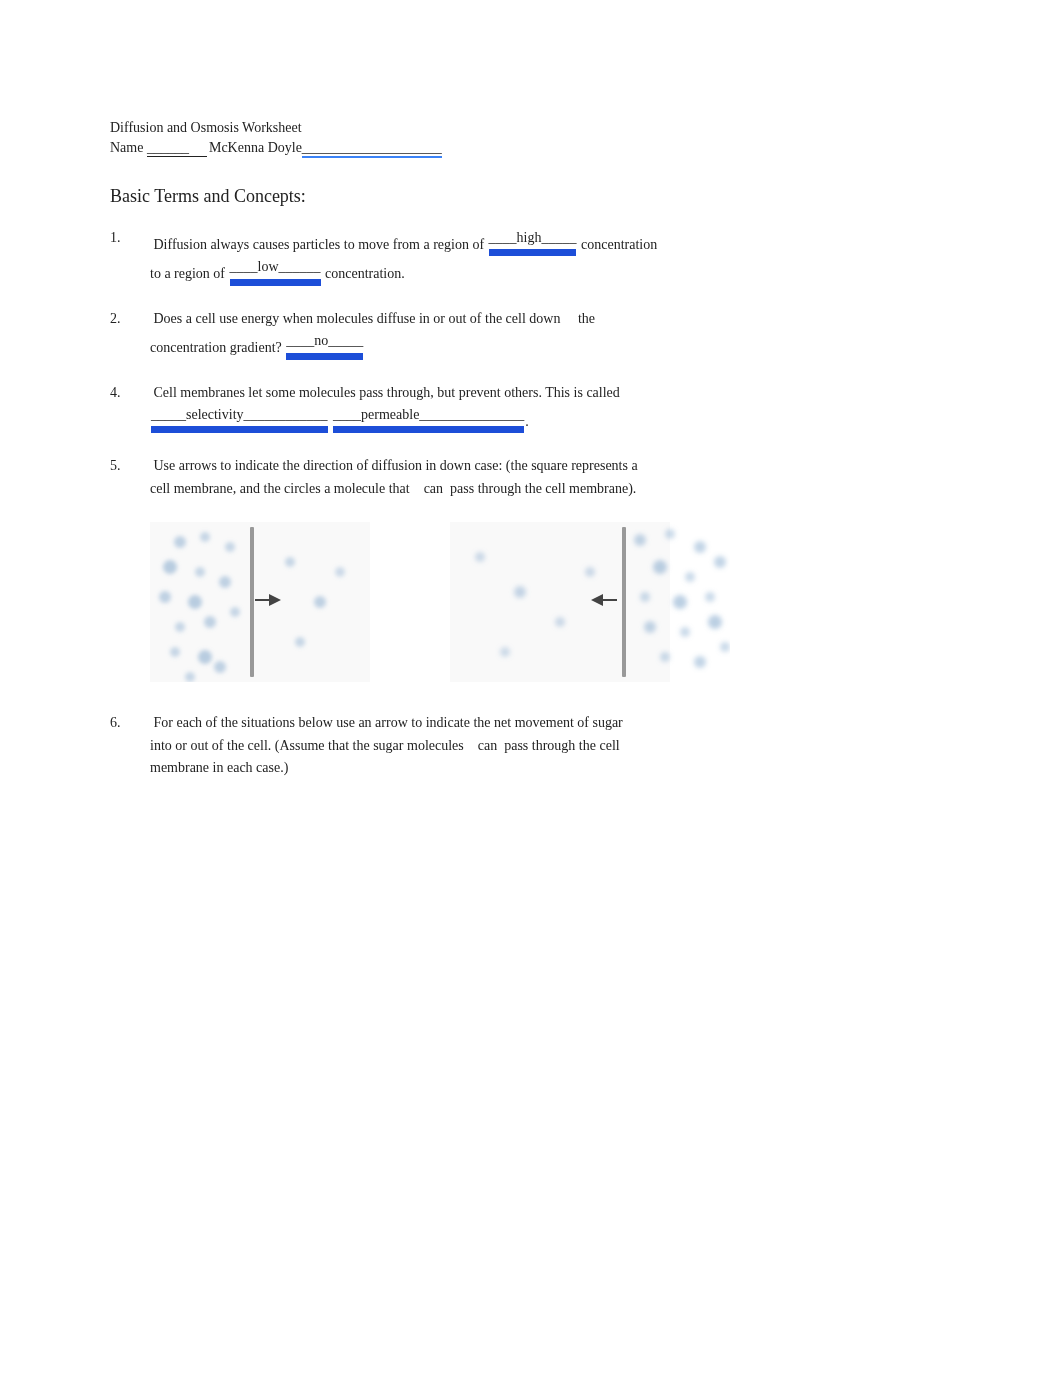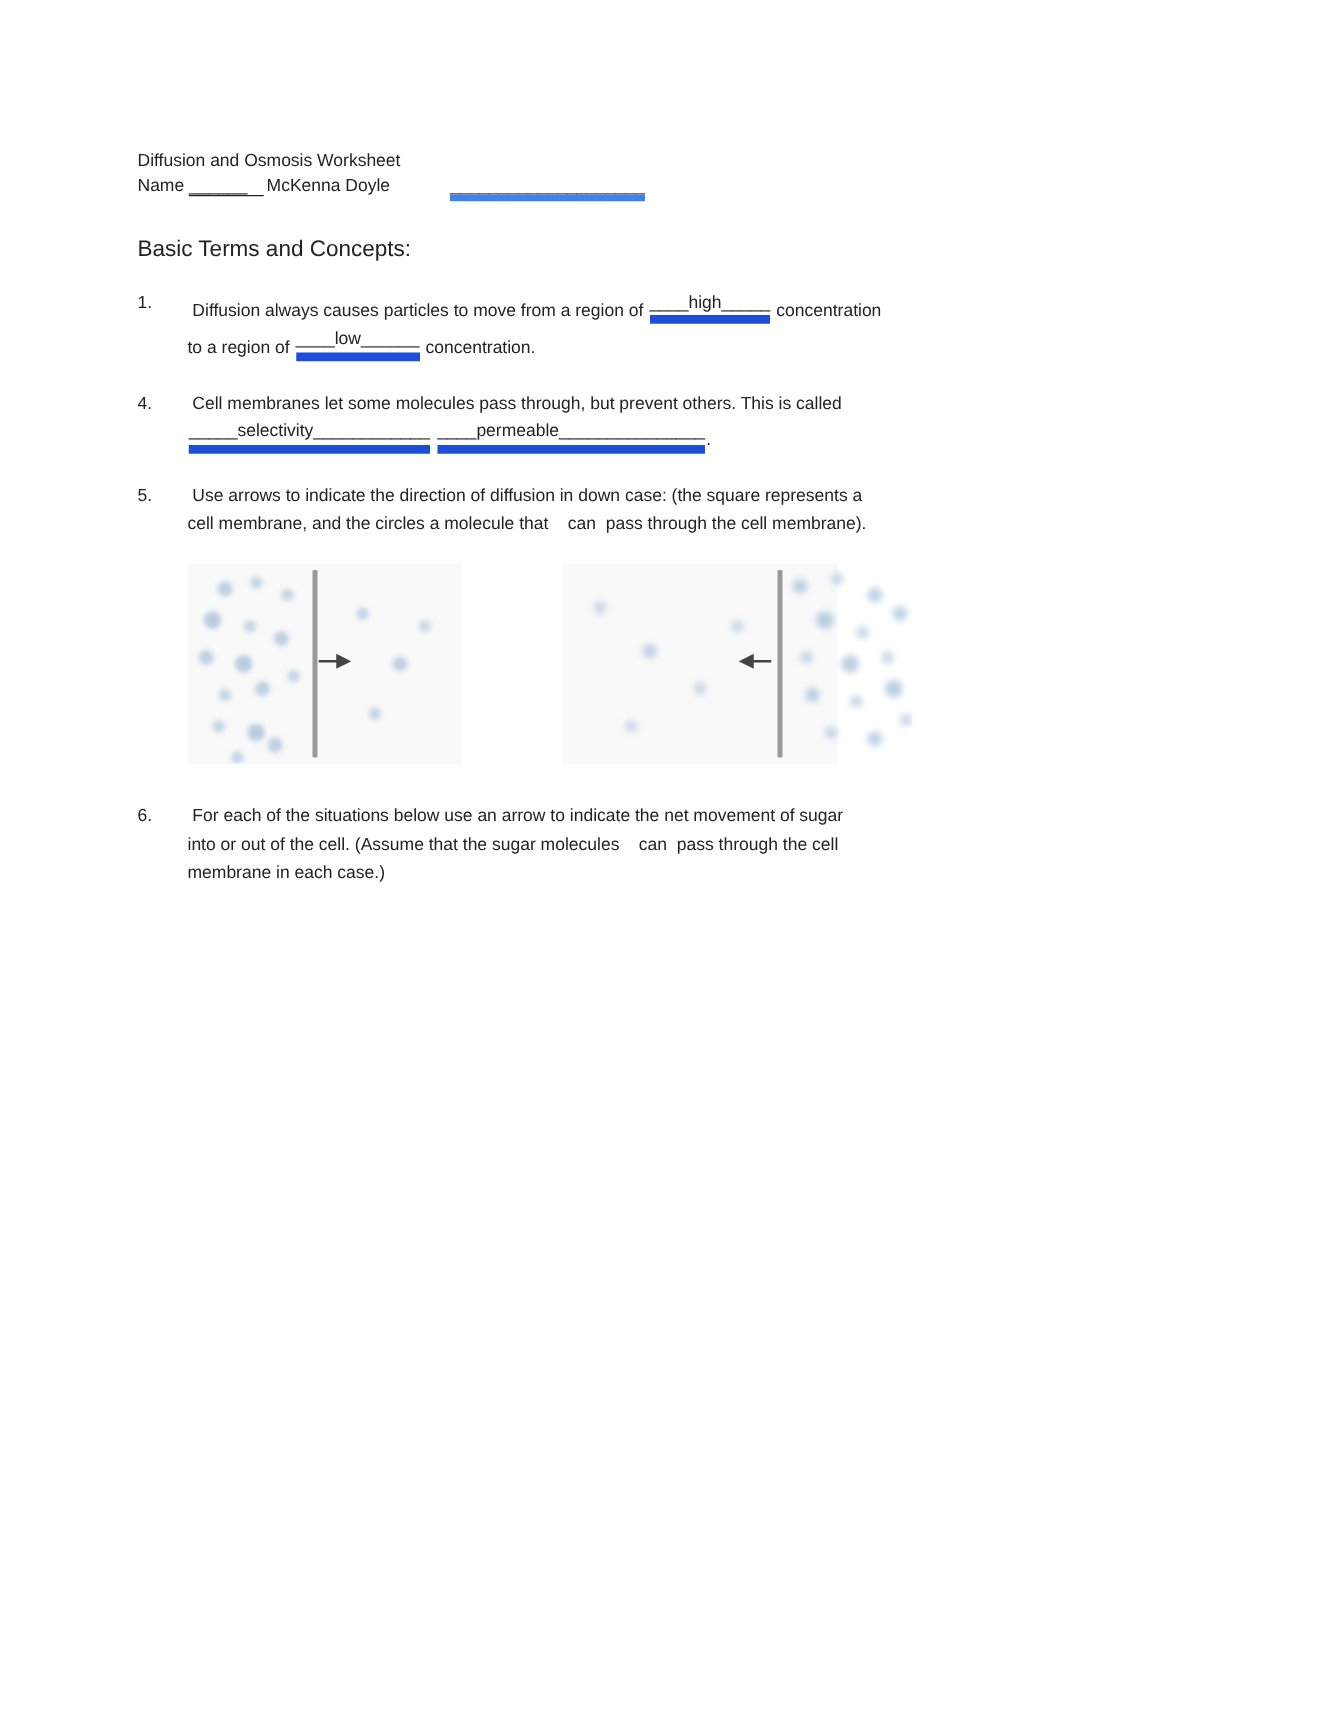--- a/index.html
+++ b/index.html
@@ -15,20 +15,21 @@
       color: #222;
       width: 1062px;
       min-height: 1377px;
     }
 
     .page {
       width: 1062px;
       min-height: 1377px;
       background: #ffffff;
       padding: 120px 110px 80px 110px;
+      font-family: Liberation Serif, serif;
     }
 
     .worksheet-title {
       font-size: 14px;
       margin-bottom: 4px;
     }
 
     .name-line {
       font-size: 14px;
       margin-bottom: 28px;
@@ -36,23 +37,22 @@
 
     .name-underline {
       display: inline-block;
       border-bottom: 1px solid #222;
       min-width: 60px;
       margin-right: 2px;
     }
 
     .name-after-underline {
       display: inline-block;
-      border-bottom: 5px solid #3b82f6;
+      border-bottom: 2px solid #3b82f6;
       min-width: 120px;
-      margin-left: 48px;
     }
 
     .section-header {
       font-size: 18px;
       margin-bottom: 20px;
     }
 
     .question {
       margin-bottom: 22px;
       font-size: 14px;
@@ -114,20 +114,25 @@
   </div>
 
   <div class="section-header">Basic Terms and Concepts:</div>
 
   <div class="question">
     <span class="question-number">1.</span>
     <span>Diffusion always causes particles to move from a region of </span><span class="blank">____<span class="blank-answer">high</span>_____</span><span> concentration</span><br>
     <span style="display:inline-block;width:40px;"></span><span>to a region of </span><span class="blank">____<span class="blank-answer">low</span>______</span><span> concentration.</span>
   </div>
 
+  <div class="question">
+    <span class="question-number">2.</span>
+    <span>Does a cell use energy when molecules diffuse in or out of the cell down &nbsp;&nbsp;&nbsp; the</span><br>
+    <span style="display:inline-block;width:40px;"></span><span>concentration gradient? </span><span class="blank">____<span class="blank-answer">no</span>_____</span>
+  </div>
 
 
   <div class="question">
     <span class="question-number">4.</span>
     <span>Cell membranes let some molecules pass through, but prevent others. This is called</span><br>
     <span style="display:inline-block;width:40px;"></span><span class="blank">_____<span class="blank-answer">selectivity</span>____________</span><span> </span><span class="blank">____<span class="blank-answer">permeable</span>_______________</span><span>.</span>
   </div>
 
 
   <div class="question">

